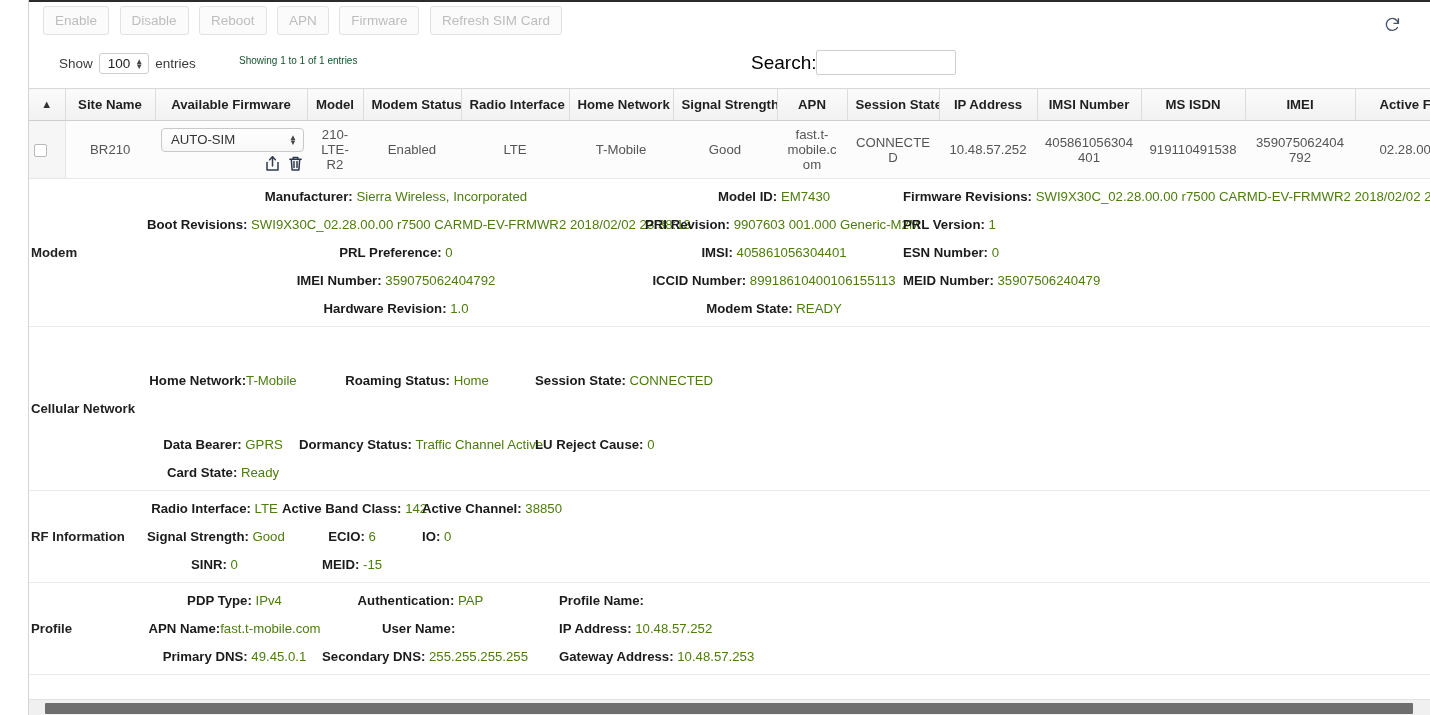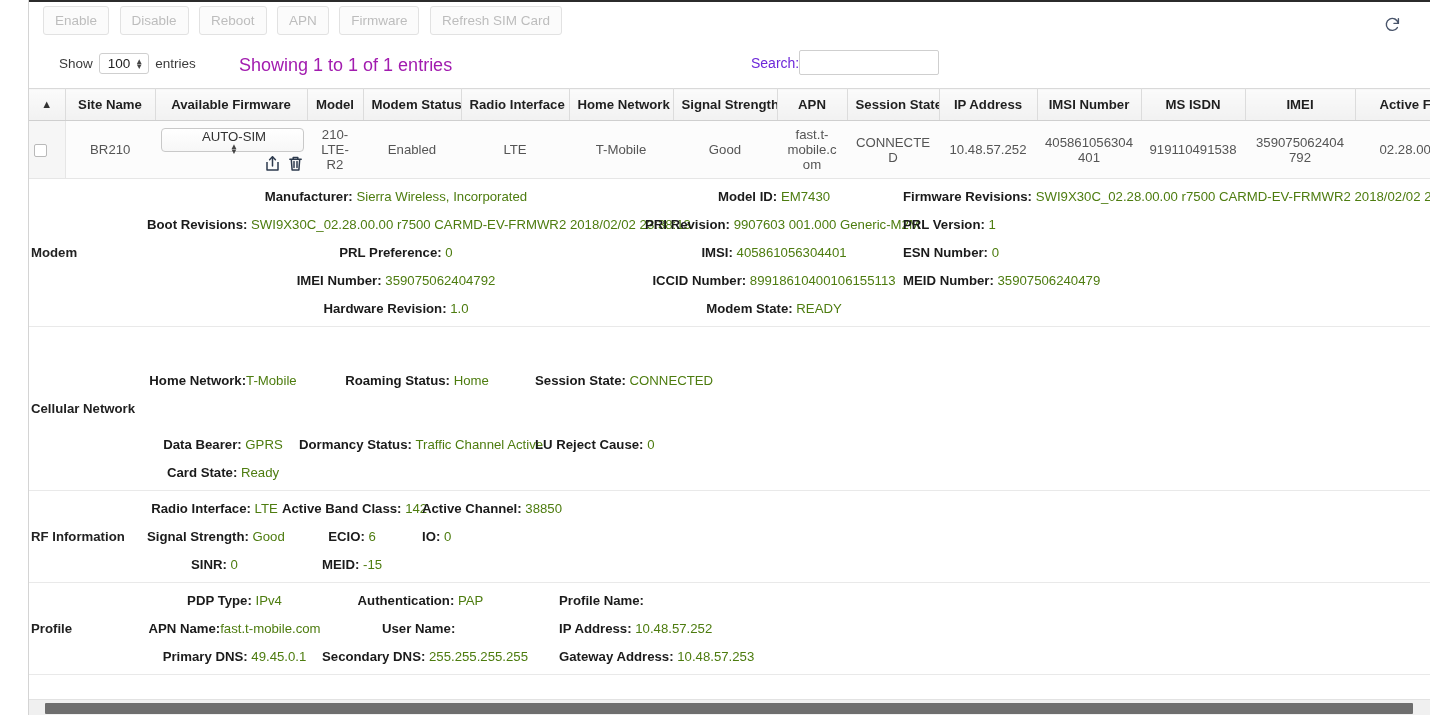--- a/index.html
+++ b/index.html
@@ -79,27 +79,27 @@
     font-size: 13.5px;
     color: #222;
     cursor: pointer;
   }
   .spin {
     display: inline-flex; flex-direction: column;
     line-height: 5px; font-size: 8px; color: #444;
   }
   .info-text {
     position: absolute; left: 210px; top: 7px;
-    font-size: 18px; color: #a21caf;
+    font-size: 10px; color: #14532d;
   }
   .search-wrap {
     position: absolute; left: 722px; top: 2px;
     display: flex; align-items: center;
   }
-  .search-label { font-size: 14px; color: #6d28d9; }
+  .search-label { font-size: 19px; color: #000000; }
   .search-input {
     width: 140px; height: 25px;
     border: 1px solid #cfcfcf;
     border-radius: 2px;
     background: #fff;
     font-size: 13px;
     padding: 2px 5px;
     font-family: "Liberation Sans", sans-serif;
     outline: none;
   }
@@ -168,21 +168,20 @@
   .fw-select {
     display: flex; align-items: center; justify-content: space-between;
     width: 143px; height: 24px;
     padding: 0 6px 0 9px;
     border: 1px solid #c9c9c9;
     border-radius: 4px;
     background: linear-gradient(#ffffff, #f7f7f7);
     font-size: 13.2px;
     color: #333;
     cursor: pointer;
-    flex-direction: column;
   }
   .fw-icons {
     display: flex; justify-content: flex-end;
     gap: 6px;
     width: 143px;
     margin-top: 3px;
   }
   .ico { width: 17px; height: 17px; color: #2d3a4d; cursor: pointer; }
   .ico svg { display: block; }
 

